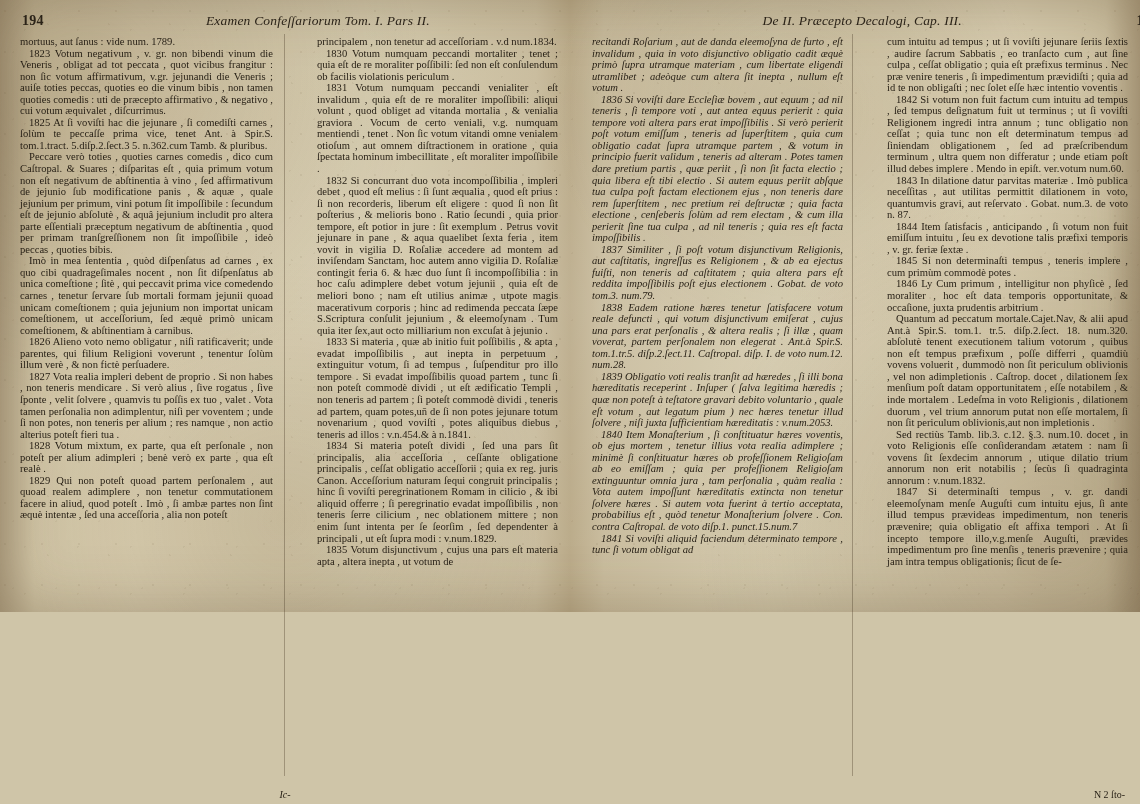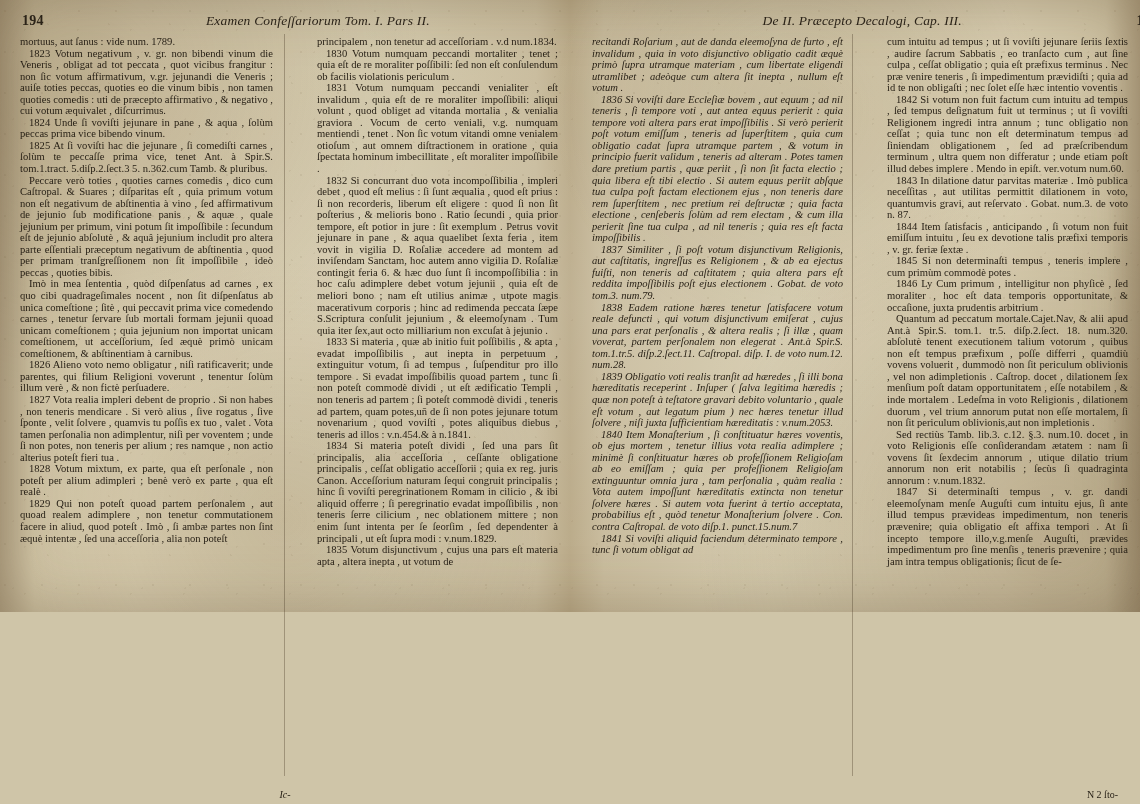--- a/index.html
+++ b/index.html
@@ -63,21 +63,21 @@
     position:absolute;top:34px;bottom:28px;
     width:1px;background:rgba(70,55,35,.35);
   }
   .page.left .rule{left:284px;}
   .page.right .rule{left:282px;}
 
   .foot{
     position:absolute;bottom:4px;font-size:10px;color:#241d13;
   }
   .foot.c{left:0;right:0;text-align:center;font-style:italic;}
-  .foot.r{right:22px;}
+  .foot.r{right:15px;}
 
   
   #grain{
     position:absolute;inset:0;pointer-events:none;
     background-image:
       radial-gradient(circle at 13% 27%, rgba(90,70,40,.10) 0 1px, transparent 1px),
       radial-gradient(circle at 47% 63%, rgba(90,70,40,.08) 0 1px, transparent 1px),
       radial-gradient(circle at 78% 41%, rgba(90,70,40,.09) 0 1px, transparent 1px),
       radial-gradient(circle at 31% 78%, rgba(90,70,40,.07) 0 1px, transparent 1px);
     background-size:37px 41px,53px 47px,61px 59px,43px 67px;
@@ -94,21 +94,20 @@
       <div class="hdr-row">
         <span class="folio">194</span>
         <span class="mid">Examen Confeſſariorum Tom. I. Pars II.</span>
       </div>
     </div>
     <div class="rule"></div>
     <div class="cols">
       <div class="col">
         <p class="noind">mortuus, aut ſanus : vide num. 1789.</p>
         <p>1823 Votum negativum , v. gr. non bibendi vinum die Veneris , obligat ad tot peccata , quot vicibus frangitur : non ſic votum affirmativum, v.gr. jejunandi die Veneris ; auiſe toties peccas, quoties eo die vinum bibis , non tamen quoties comedis : uti de præcepto affirmativo , &amp; negativo , cui votum æquivalet , diſcurrimus.</p>
-        <p>1824 Unde ſi voviſti jejunare in pane , &amp; aqua , ſolùm peccas prima vice bibendo vinum.</p>
         <p>1825 At ſi voviſti hac die jejunare , ſi comediſti carnes , ſolùm te peccaſſe prima vice, tenet Ant. à Spir.S. tom.1.tract. 5.diſp.2.ſect.3 5. n.362.cum Tamb. &amp; pluribus.</p>
         <p>Peccare verò toties , quoties carnes comedis , dico cum Caſtropal. &amp; Suares ; diſparitas eſt , quia primum votum non eſt negativum de abſtinentia à vino , ſed affirmativum de jejunio ſub modificatione panis , &amp; aquæ , quale jejunium per primum, vini potum ſit impoſſibile : ſecundum eſt de jejunio abſolutè , &amp; aquâ jejunium includit pro altera parte eſſentiali præceptum negativum de abſtinentia , quod per primam tranſgreſſionem non ſit impoſſibile , ideò peccas , quoties bibis.</p>
         <p>Imò in mea ſententia , quòd diſpenſatus ad carnes , ex quo cibi quadrageſimales nocent , non ſit diſpenſatus ab unica comeſtione ; ſitè , qui peccavit prima vice comedendo carnes , tenetur ſervare ſub mortali formam jejunii quoad unicam comeſtionem ; quia jejunium non importat unicam comeſtionem, ut acceſſorium, ſed æquè primò unicam comeſtionem, &amp; abſtinentiam à carnibus.</p>
         <p>1826 Alieno voto nemo obligatur , niſi ratificaverit; unde parentes, qui filium Religioni voverunt , tenentur ſolùm illum verè , &amp; non fictè perſuadere.</p>
         <p>1827 Vota realia impleri debent de proprio . Si non habes , non teneris mendicare . Si verò alius , ſive rogatus , ſive ſponte , velit ſolvere , quamvis tu poſſis ex tuo , valet . Vota tamen perſonalia non adimplentur, niſi per voventem ; unde ſi non potes, non teneris per alium ; res namque , non actio alterius poteſt fieri tua .</p>
         <p>1828 Votum mixtum, ex parte, qua eſt perſonale , non poteſt per alium adimpleri ; benè verò ex parte , qua eſt realè .</p>
         <p>1829 Qui non poteſt quoad partem perſonalem , aut quoad realem adimplere , non tenetur commutationem facere in aliud, quod poteſt . Imò , ſi ambæ partes non ſint æquè intentæ , ſed una acceſſoria , alia non poteſt</p>
       </div>
       <div class="col">
         <p class="noind">principalem , non tenetur ad acceſſoriam . v.d num.1834.</p>

